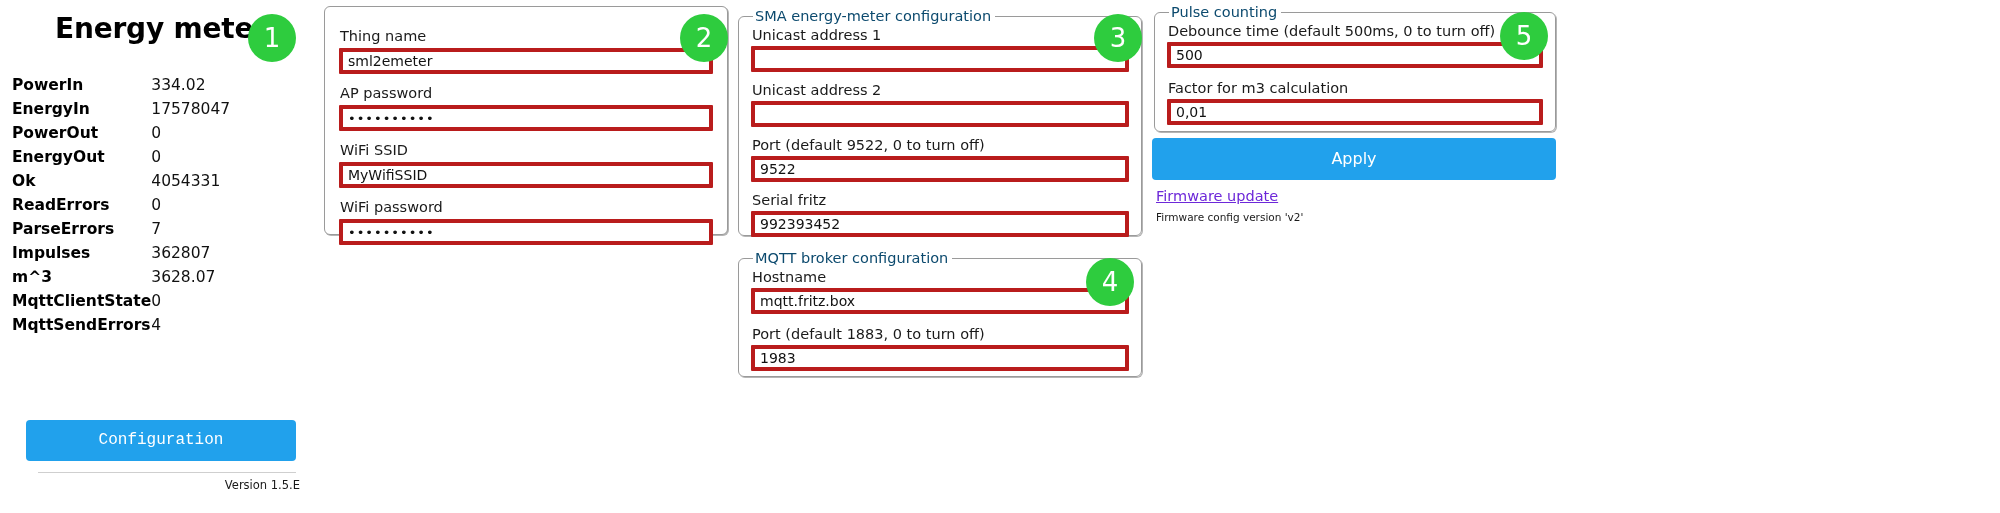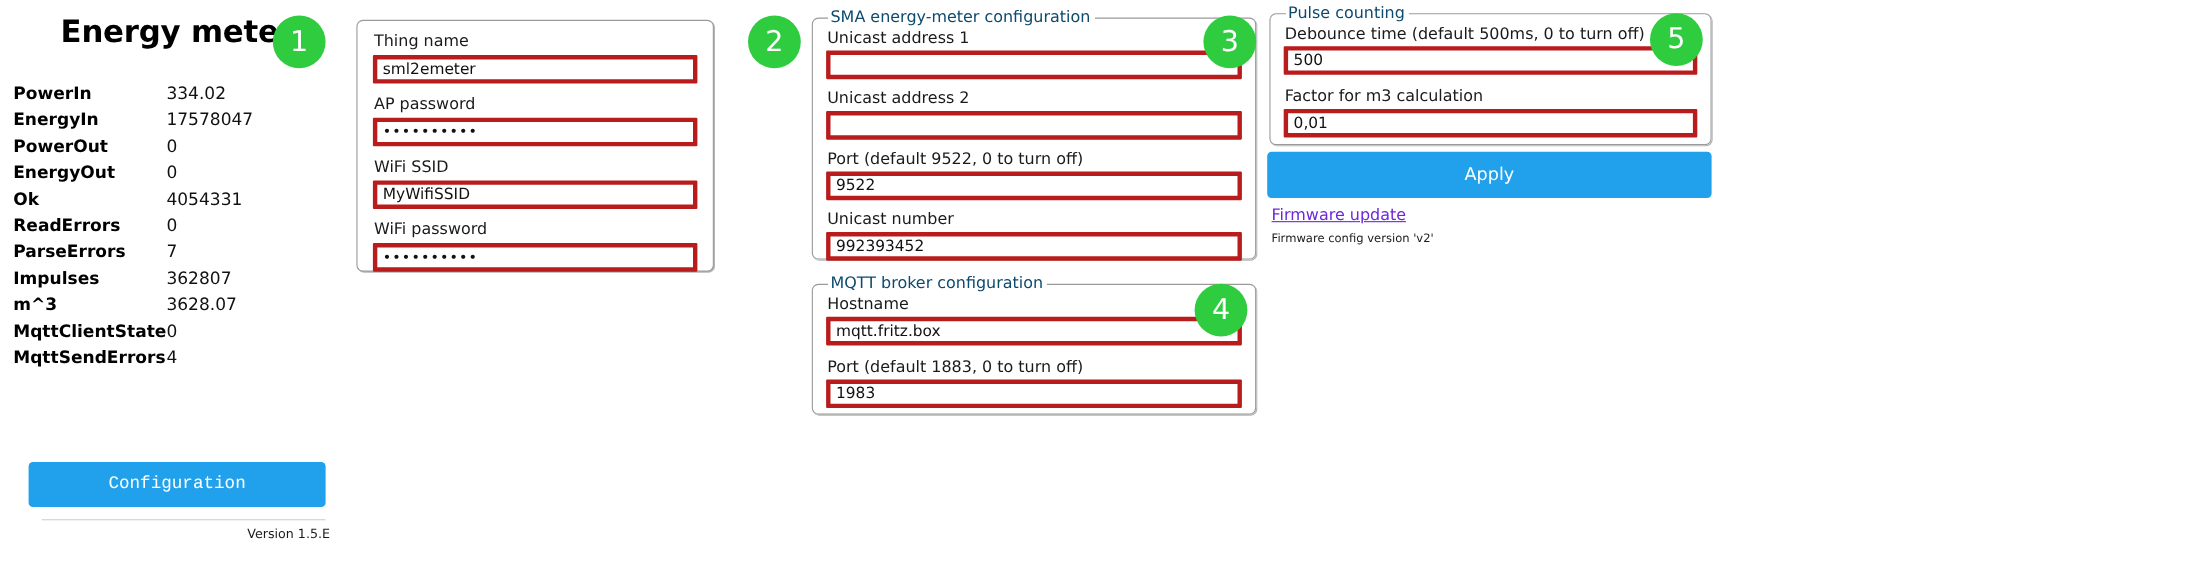--- a/index.html
+++ b/index.html
@@ -154,22 +154,22 @@
     font-family: "DejaVu Sans", "Liberation Sans", sans-serif;
     color: #111;
     padding: 2px 0 2px 5px;
     outline: none;
   }
   .field-input::placeholder { color: #9b9b9b; }
   .field-input.pw { letter-spacing: 1px; font-size: 13px; }
 
   
   #thing-card {
-    left: 324px; top: 18px; width: 325px; height: 229px;
-    padding: 10px 14px 12px 14px;
+    left: 324px; top: 6px; width: 404px; height: 229px;
+    padding: 20px 14px 12px 14px;
   }
   #thing-card .field { margin-bottom: 10px; }
   #thing-card .field-label { padding-bottom: 3px; }
 
   
   #sma-card {
     left: 738px; top: 8px; width: 404px; height: 228px;
   }
   #sma-card { padding: 2px 12px 10px 12px; }
   #sma-card .field { margin-bottom: 9px; }
@@ -308,21 +308,21 @@
       </div>
       <div class="field">
         <label class="field-label">Unicast address 2</label>
         <input type="text" class="field-input" style="">
       </div>
       <div class="field">
         <label class="field-label">Port (default 9522, 0 to turn off)</label>
         <input type="text" class="field-input" value="9522" style="">
       </div>
       <div class="field">
-        <label class="field-label">Unicast number</label>
+        <label class="field-label">Serial fritz</label>
         <input type="text" class="field-input" value="992393452" style="">
       </div>
     </div>
 </fieldset>
 
 <fieldset id="mqtt-card" class="card">
   <legend>MQTT broker configuration</legend>
   <div id="mqtt-fields">
       <div class="field">
         <label class="field-label">Hostname</label>

